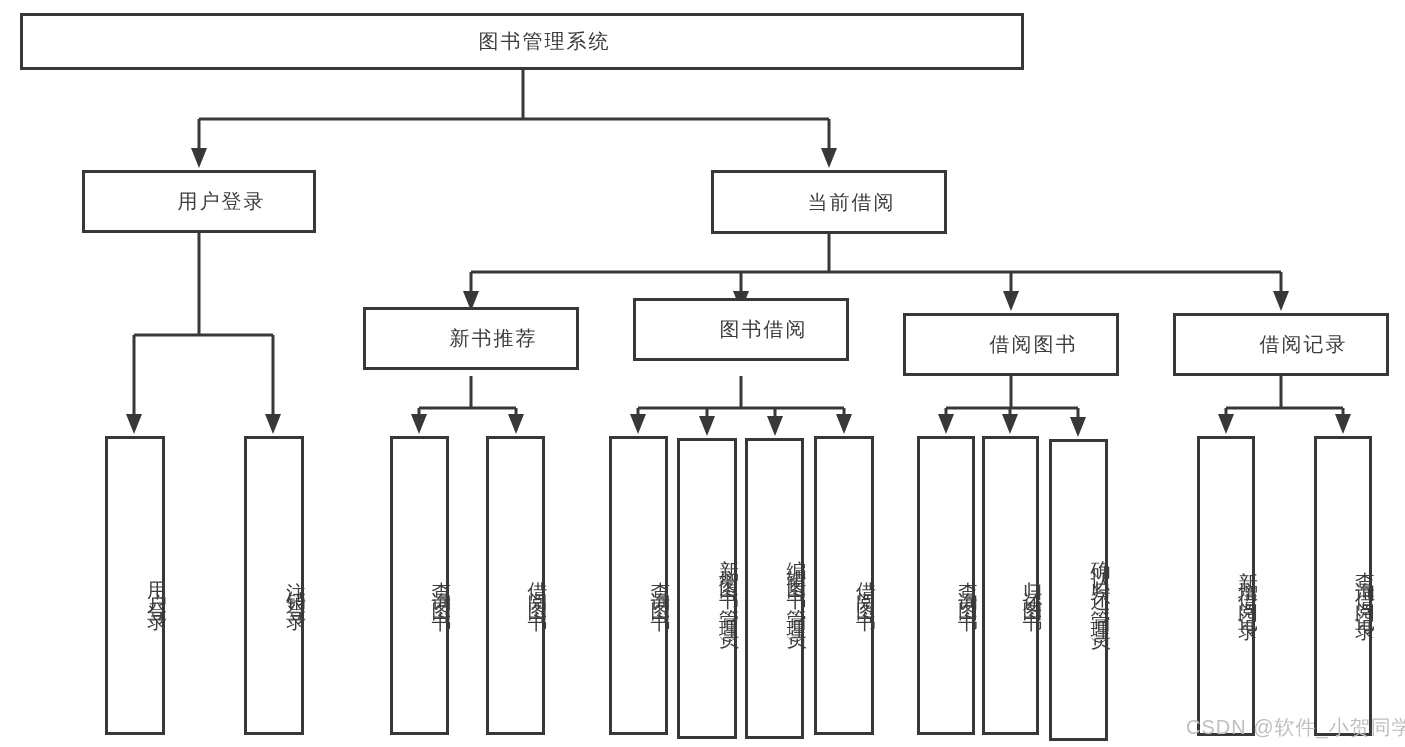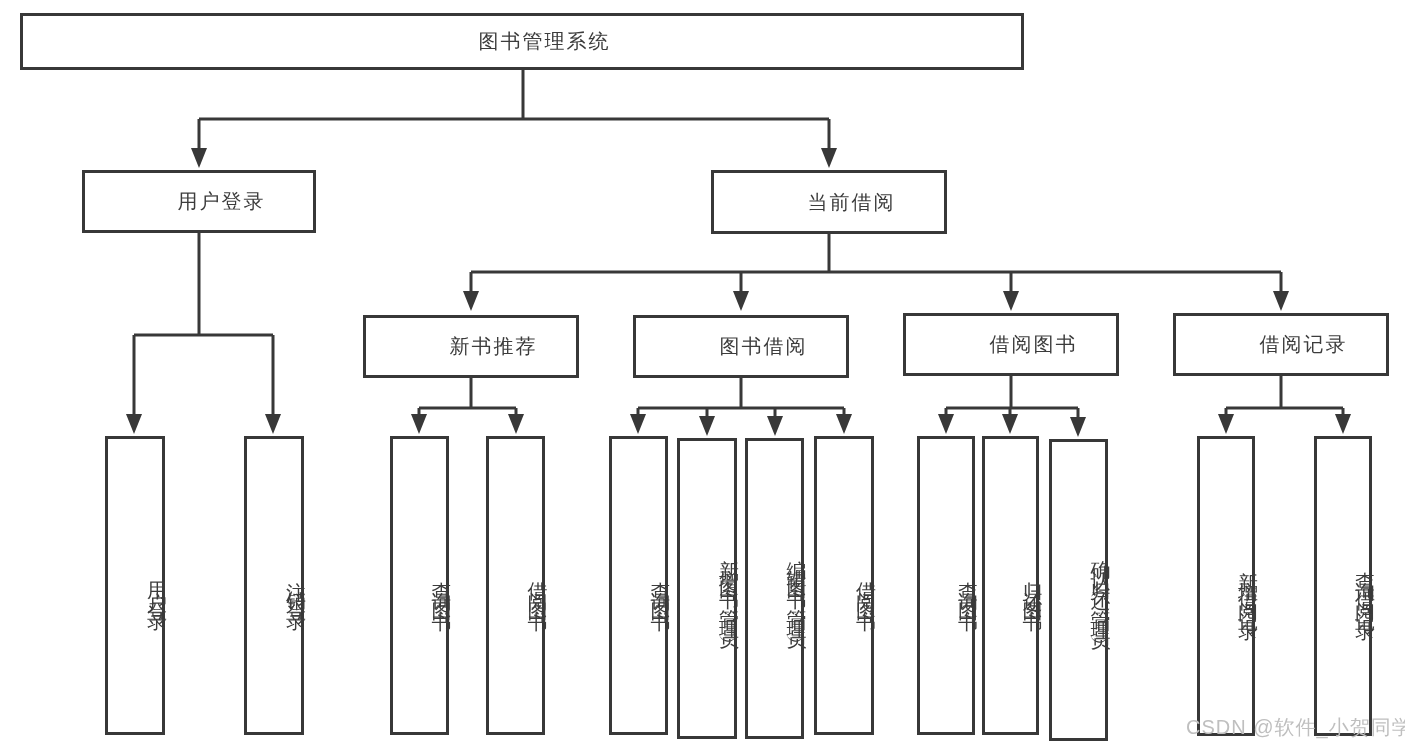--- a/index.html
+++ b/index.html
@@ -110,24 +110,24 @@
     <span>图书管理系统</span>
   </div>
 
   <div class="bx h" style="left:82px;top:170px;width:234px;height:63px">
     <span>用户登录</span>
   </div>
   <div class="bx h" style="left:711px;top:170px;width:236px;height:64px">
     <span>当前借阅</span>
   </div>
 
-  <div class="bx h" style="left:363px;top:315px;width:216px;height:63px">
+  <div class="bx h" style="left:363px;top:307px;width:216px;height:63px">
     <span>新书推荐</span>
   </div>
-  <div class="bx h" style="left:633px;top:315px;width:216px;height:63px">
+  <div class="bx h" style="left:633px;top:298px;width:216px;height:63px">
     <span>图书借阅</span>
   </div>
   <div class="bx h" style="left:903px;top:313px;width:216px;height:63px">
     <span>借阅图书</span>
   </div>
   <div class="bx h" style="left:1173px;top:313px;width:216px;height:63px">
     <span>借阅记录</span>
   </div>
 
   <div class="bx v" style="left:105px;top:436px;width:60px;height:299px">

